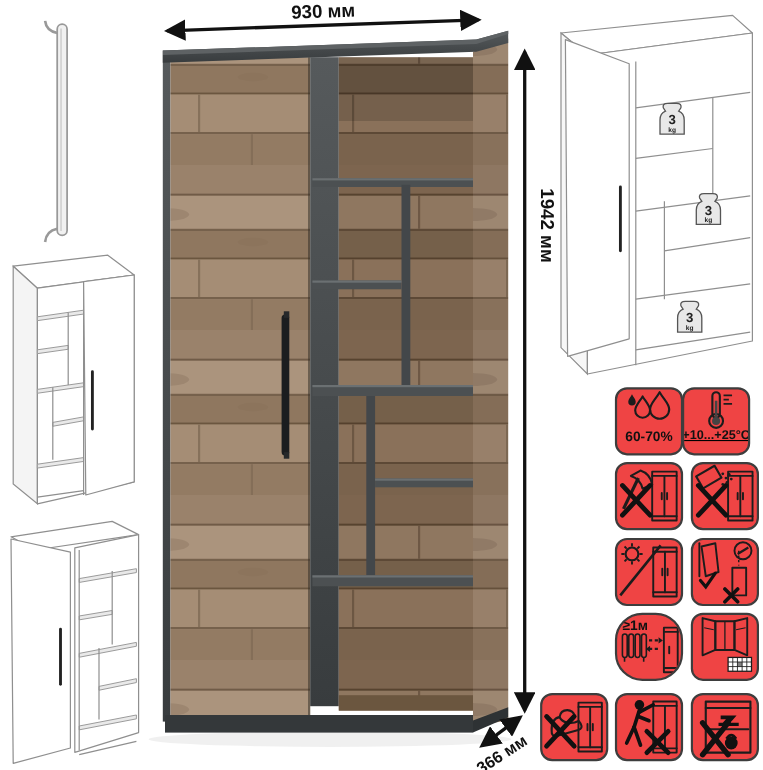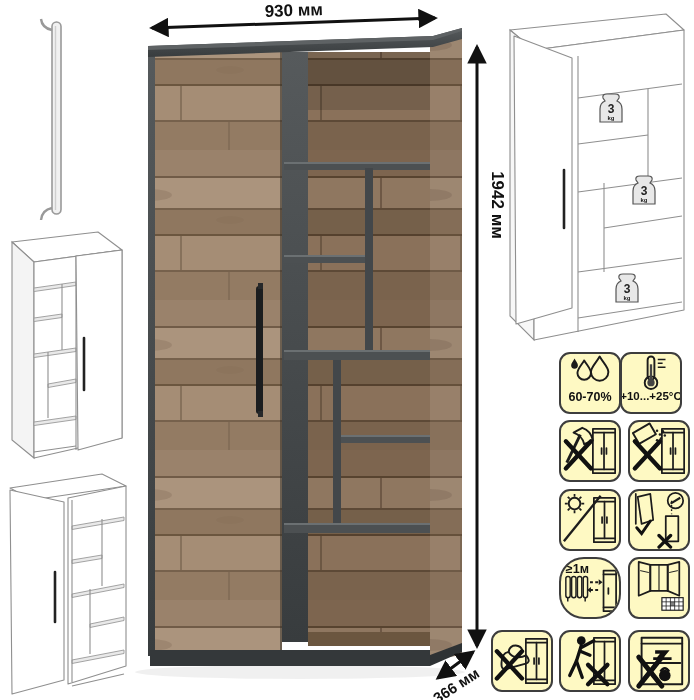--- a/index.html
+++ b/index.html
@@ -6,21 +6,21 @@
   body{width:694px;height:700px;position:relative;overflow:hidden;
        font-family:"Liberation Sans",sans-serif;}
   #scene{position:absolute;left:0;top:0;}
   .dim-label{font:700 17px "Liberation Sans",sans-serif;fill:#111;}
   .dim-label-sm{font:700 15px "Liberation Sans",sans-serif;fill:#111;}
   .wv{font:700 12px "Liberation Sans",sans-serif;fill:#222;text-anchor:middle;}
   .wu{font:700 6px "Liberation Sans",sans-serif;fill:#222;text-anchor:middle;}
   .sk{stroke:#8f8f8f;stroke-width:1.1;fill:none;stroke-linejoin:round;}
   .skf{stroke:#8f8f8f;stroke-width:1.1;fill:#fff;stroke-linejoin:round;}
   .skg{stroke:#9a9a9a;stroke-width:.9;fill:#e9e9e9;}
-  .icon-cell{position:absolute;width:62px;height:62px;background:#fef9c3;
+  .icon-cell{position:absolute;width:62px;height:62px;background:#ef4444;
       border:2px solid #3d3d3d;border-radius:11px;box-sizing:border-box;
       display:flex;flex-direction:column;align-items:center;justify-content:flex-start;
       overflow:hidden;}
   .icon-cell svg{display:block;}
   .icon-caption{font:700 12.5px "Liberation Sans",sans-serif;color:#111;
       text-align:center;line-height:1;margin-top:-1px;white-space:nowrap;}
   .g2{stroke:#1c1c1c;stroke-width:2;fill:none;stroke-linejoin:round;stroke-linecap:round;}
   .g18{stroke:#1c1c1c;stroke-width:1.8;fill:none;stroke-linejoin:round;stroke-linecap:round;}
   .xf{stroke:#111;stroke-width:4.5;stroke-linecap:round;}
 </style>
@@ -211,21 +211,21 @@
 
 <div class="icon-cell" style="left:559px;top:352px;">
   <svg width="58" height="38" viewBox="0 0 60 38">
     <path d="M14 4 C12.5 7 10.5 9 10.5 11 a3.5 3.5 0 0 0 7 0 C17.5 9 15.5 7 14 4 Z" fill="#1c1c1c"></path>
     <path d="M24 6 C21 11 17 15 17 19 a7 7 0 0 0 14 0 C31 15 27 11 24 6 Z" fill="#fff" class="g2"></path>
     <path d="M40 2 C36 9 31 13 31 18 a9 9 0 0 0 18 0 C49 13 44 9 40 2 Z" fill="#fff" class="g2"></path>
   </svg>
   <div class="icon-caption">60-70%</div>
 </div>
 
-<div class="icon-cell" style="left:620px;top:352px;">
+<div class="icon-cell" style="left:620px;top:352px;text-decoration:underline;">
   <svg width="58" height="38" viewBox="0 0 60 38">
     <rect x="26.5" y="2" width="7" height="24" rx="3.5" class="g2" fill="#fff"></rect>
     <circle cx="30" cy="29" r="6.5" class="g2" fill="#fff"></circle>
     <circle cx="30" cy="29" r="3.8" fill="#444"></circle>
     <rect x="28.8" y="10" width="2.4" height="16" fill="#444"></rect>
     <line x1="37" y1="5" x2="45" y2="5" stroke="#1c1c1c" stroke-width="1.6"></line>
     <line x1="37" y1="9" x2="42" y2="9" stroke="#1c1c1c" stroke-width="1.6"></line>
     <line x1="37" y1="13" x2="45" y2="13" stroke="#1c1c1c" stroke-width="1.6"></line>
   </svg>
   <div class="icon-caption" style="font-size:11.5px">+10...+25°C</div>

